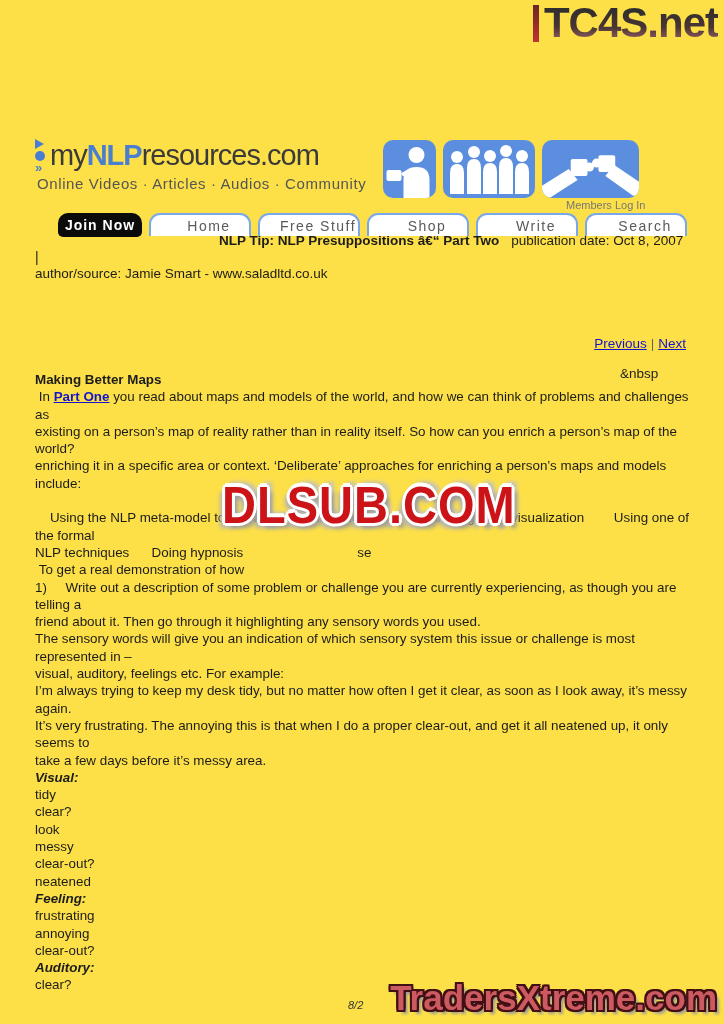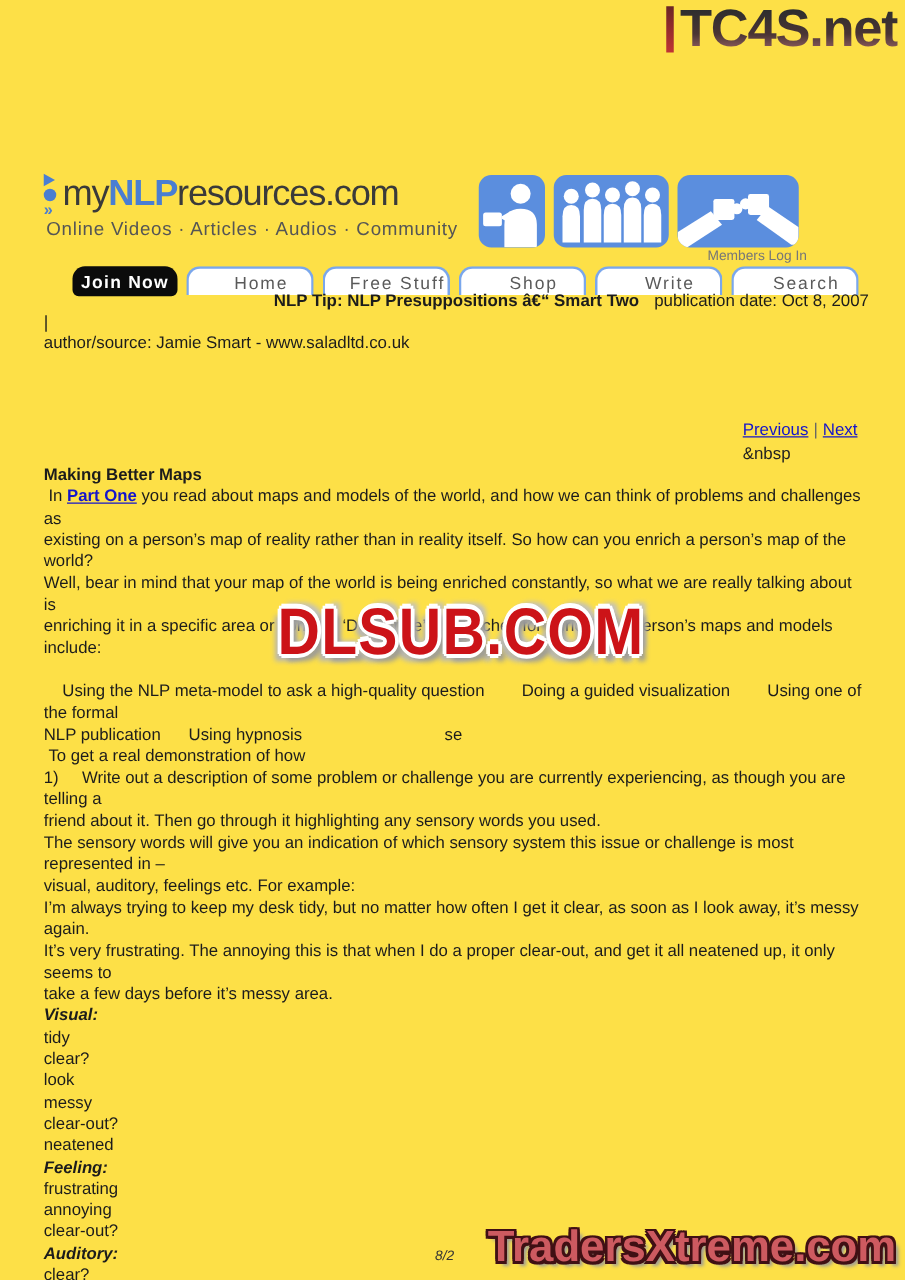--- a/index.html
+++ b/index.html
@@ -47,24 +47,24 @@
     display:flex; align-items:center; justify-content:center;padding-left:18px;
   }
 
   
   .title-row { position:absolute; left:219px; top:233px; font-size:13.5px; white-space:pre; }
   .title-row .t { font-weight:bold; }
   .title-row .p { font-weight:normal; margin-left:12px; }
   .pipe { position:absolute; left:35px; top:249px; font-size:14px; }
   .author { position:absolute; left:35px; top:266px; font-size:13.5px; }
 
-  .pager { position:absolute; right:38px; top:336px; text-align:left; font-size:13.5px; }
+  .pager { position:absolute; right:38px; top:336px; text-align:center; font-size:13.5px; }
   .pager a { color:#1414cc; text-decoration:underline; cursor:pointer; }
   .pager .sep { color:#666; margin:0 4px; }
-  .pager .nbsp { color:#222; margin-top:4px; margin-right:2px; }
+  .pager .nbsp { color:#222; margin-top:15px; margin-right:2px; }
 
   
   .body { position:absolute; left:35px; top:371px; width:658px; font-size:13.4px; line-height:17.3px; }
   .line { white-space:pre-wrap; min-height:17.3px; }
   .line.b { font-weight:bold; }
   .line.bi { font-weight:bold; font-style:italic; }
   .linkb { font-weight:bold; color:#1414cc; text-decoration:underline; cursor:pointer; }
   .frag { margin-left:114px; }
 
   
@@ -152,40 +152,39 @@
 
   <div class="nav">
     <div class="join">Join Now</div>
     <div class="tab">Home</div>
     <div class="tab">Free Stuff</div>
     <div class="tab">Shop</div>
     <div class="tab">Write</div>
     <div class="tab">Search</div>
   </div>
 
-  <div class="title-row"><span class="t">NLP Tip: NLP Presuppositions â€“ Smart Two</span><span class="p">publication date: Oct 8, 2007</span></div>
+  <div class="title-row"><span class="t">NLP Tip: NLP Presuppositions â€“ Part Two</span><span class="p">publication date: Oct 8, 2007</span></div>
   <div class="pipe">|</div>
   <div class="author">author/source: Jamie Smart - www.saladltd.co.uk</div>
 
   <div class="pager">
     <div>
       <a>Previous</a><span class="sep">|</span><a>Next</a>
     </div>
     <div class="nbsp">&amp;nbsp</div>
   </div>
 
   <div class="body">
       <div class="line b">Making Better Maps</div>
       <div class="line"><span> In </span><span class="linkb">Part One</span><span> you read about maps and models of the world, and how we can think of problems and challenges as</span></div>
       <div class="line">existing on a person’s map of reality rather than in reality itself. So how can you enrich a person’s map of the world?</div>
-      <div class="line">Well, bear in mind that your map of the world is being enriched constantly, so what we are really talking about is</div>
       <div class="line">enriching it in a specific area or context. ‘Deliberate’ approaches for enriching a person’s maps and models include:</div>
       <div class="line"></div>
       <div class="line">    Using the NLP meta-model to ask a high-quality question        Doing a guided visualization        Using one of the formal</div>
-      <div class="line"><span>NLP publication      Using hypnosis</span><span class="frag">se</span></div>
+      <div class="line"><span>NLP techniques      Doing hypnosis</span><span class="frag">se</span></div>
       <div class="line"> To get a real demonstration of how</div>
       <div class="line">1)     Write out a description of some problem or challenge you are currently experiencing, as though you are telling a</div>
       <div class="line">friend about it. Then go through it highlighting any sensory words you used.</div>
       <div class="line">The sensory words will give you an indication of which sensory system this issue or challenge is most represented in –</div>
       <div class="line">visual, auditory, feelings etc. For example:</div>
       <div class="line">I’m always trying to keep my desk tidy, but no matter how often I get it clear, as soon as I look away, it’s messy again.</div>
       <div class="line">It’s very frustrating. The annoying this is that when I do a proper clear-out, and get it all neatened up, it only seems to</div>
       <div class="line">take a few days before it’s messy area.</div>
       <div class="line bi">Visual:</div>
       <div class="line">tidy</div>

